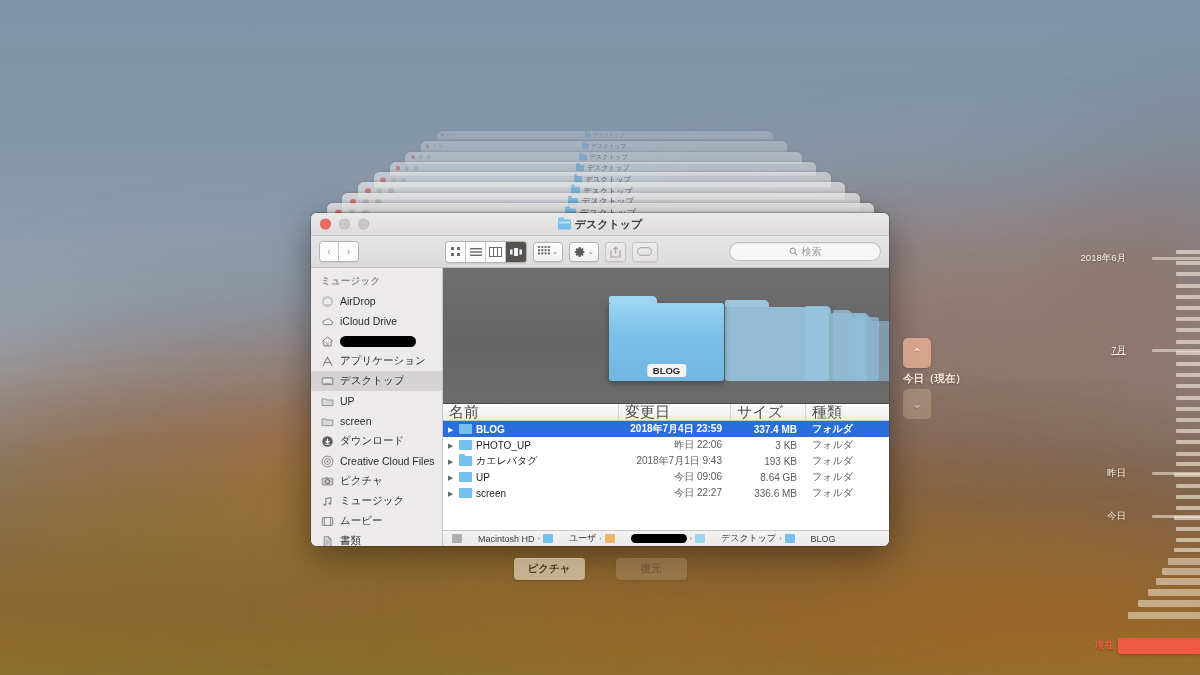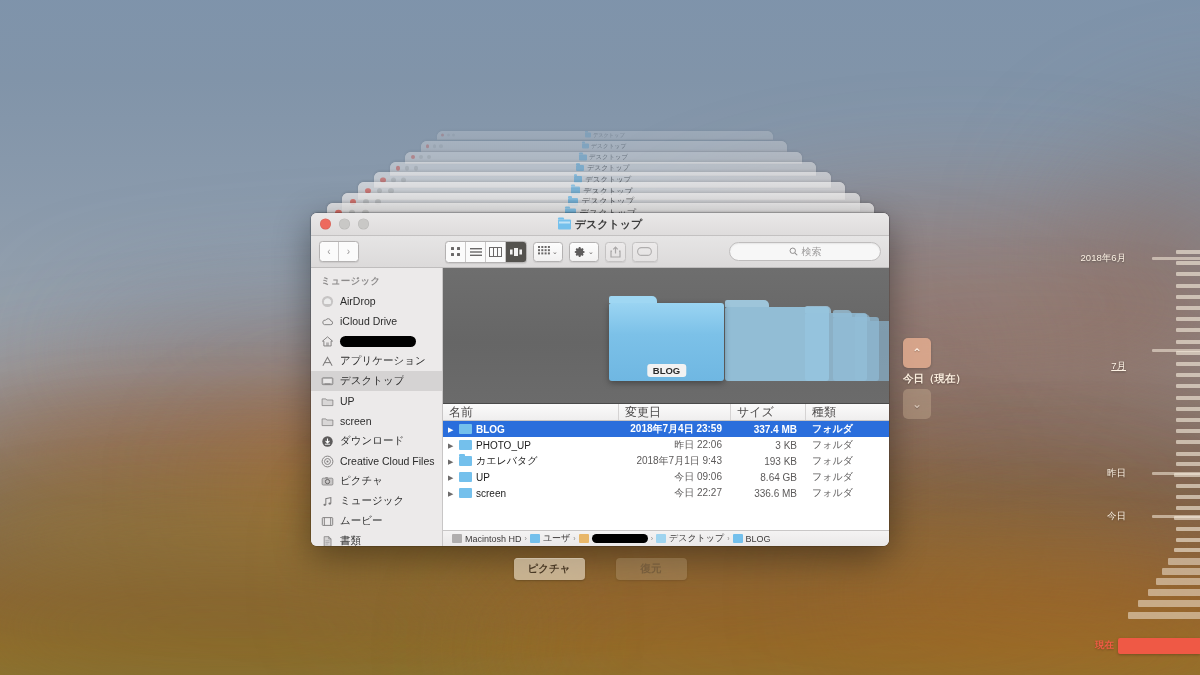--- a/index.html
+++ b/index.html
@@ -201,21 +201,21 @@
   .cf-split { height:1px; background:#4a4a4a; }
 
   
   #filelist { flex:1; background:#fff; display:flex; flex-direction:column; min-height:0; }
   #colhead {
     height:17px; flex:0 0 17px; display:flex;
     background:linear-gradient(180deg,#fbfbfb,#efeeee);
     border-bottom:.5px solid #c7c5c5;
   }
   #colhead .ch {
-    font-size:12px; color:#4d4b4b; display:flex; align-items:center;
+    font-size:15px; color:#4d4b4b; display:flex; align-items:center;
     padding-left:6px; border-right:.5px solid #d5d3d3; cursor:default;
   }
   #colhead .ch:last-child { border-right:none; }
   .c-name { width:176px; flex:0 0 176px; }
   .c-date { width:112px; flex:0 0 112px; }
   .c-size { width:75px;  flex:0 0 75px; }
   .c-kind { flex:1; }
 
   .row {
     height:16px; display:flex; align-items:center;
@@ -242,21 +242,21 @@
   }
 
   
   #pathbar {
     height:16px; flex:0 0 16px; display:flex; align-items:center;
     gap:3px; padding-left:9px; font-size:9px; color:#3c3a3a;
     background:linear-gradient(180deg,#f4f3f3,#eae8e8);
     border-top:.5px solid #c9c7c7;
   }
   #pathbar .pchev { color:#8b8989; font-size:7px; }
-  #pathbar .pitem { display:flex; align-items:center; gap:3px; white-space:nowrap; }
+  #pathbar .pitem { display:flex; align-items:center; gap:16px; white-space:nowrap; }
   .p-ico { width:10px; height:9px; flex:0 0 10px; border-radius:1px; display:block; }
   .p-redact { display:inline-block; width:56px; height:9px; background:#000; border-radius:5px; }
 
   #statusbar {
     height:16px; flex:0 0 16px; display:flex; align-items:center;
     justify-content:center; font-size:9px; color:#55534f;
     background:linear-gradient(180deg,#eeecec,#e3e1e1);
     border-top:.5px solid #cecccc;
   }
 
@@ -817,20 +817,20 @@
     <div class="tick" style="top: 548px; width: 26px;"></div>
     <div class="tick" style="top: 558px; width: 32px; height: 7px; opacity: 0.85;"></div>
     <div class="tick" style="top: 568px; width: 38px; height: 7px; opacity: 0.85;"></div>
     <div class="tick" style="top: 578px; width: 44px; height: 7px; opacity: 0.85;"></div>
     <div class="tick" style="top: 589px; width: 52px; height: 7px; opacity: 0.85;"></div>
     <div class="tick" style="top: 600px; width: 62px; height: 7px; opacity: 0.85;"></div>
     <div class="tick" style="top: 612px; width: 72px; height: 7px; opacity: 0.85;"></div>
     <div class="tick now" style="top: 638px; width: 82px; height: 16px;"></div>
     <div class="tmlabel" style="top: 252px; right: 74px;">2018年6月</div>
     <div class="tick" style="top: 257px; width: 48px; height: 3px; opacity: 0.9;"></div>
-    <div class="tmlabel" style="top: 360px; right: 74px; text-decoration: underline;">7月</div>
+    <div class="tmlabel" style="top: 344px; right: 74px; text-decoration: underline;">7月</div>
     <div class="tick" style="top: 349px; width: 48px; height: 3px; opacity: 0.9;"></div>
     <div class="tmlabel" style="top: 467px; right: 74px;">昨日</div>
     <div class="tick" style="top: 472px; width: 48px; height: 3px; opacity: 0.9;"></div>
     <div class="tmlabel" style="top: 510px; right: 74px;">今日</div>
     <div class="tick" style="top: 515px; width: 48px; height: 3px; opacity: 0.9;"></div>
     <div class="tmlabel now-label" style="top: 639px; right: 86px;">現在</div>
   </div>
 
 </body></html>

